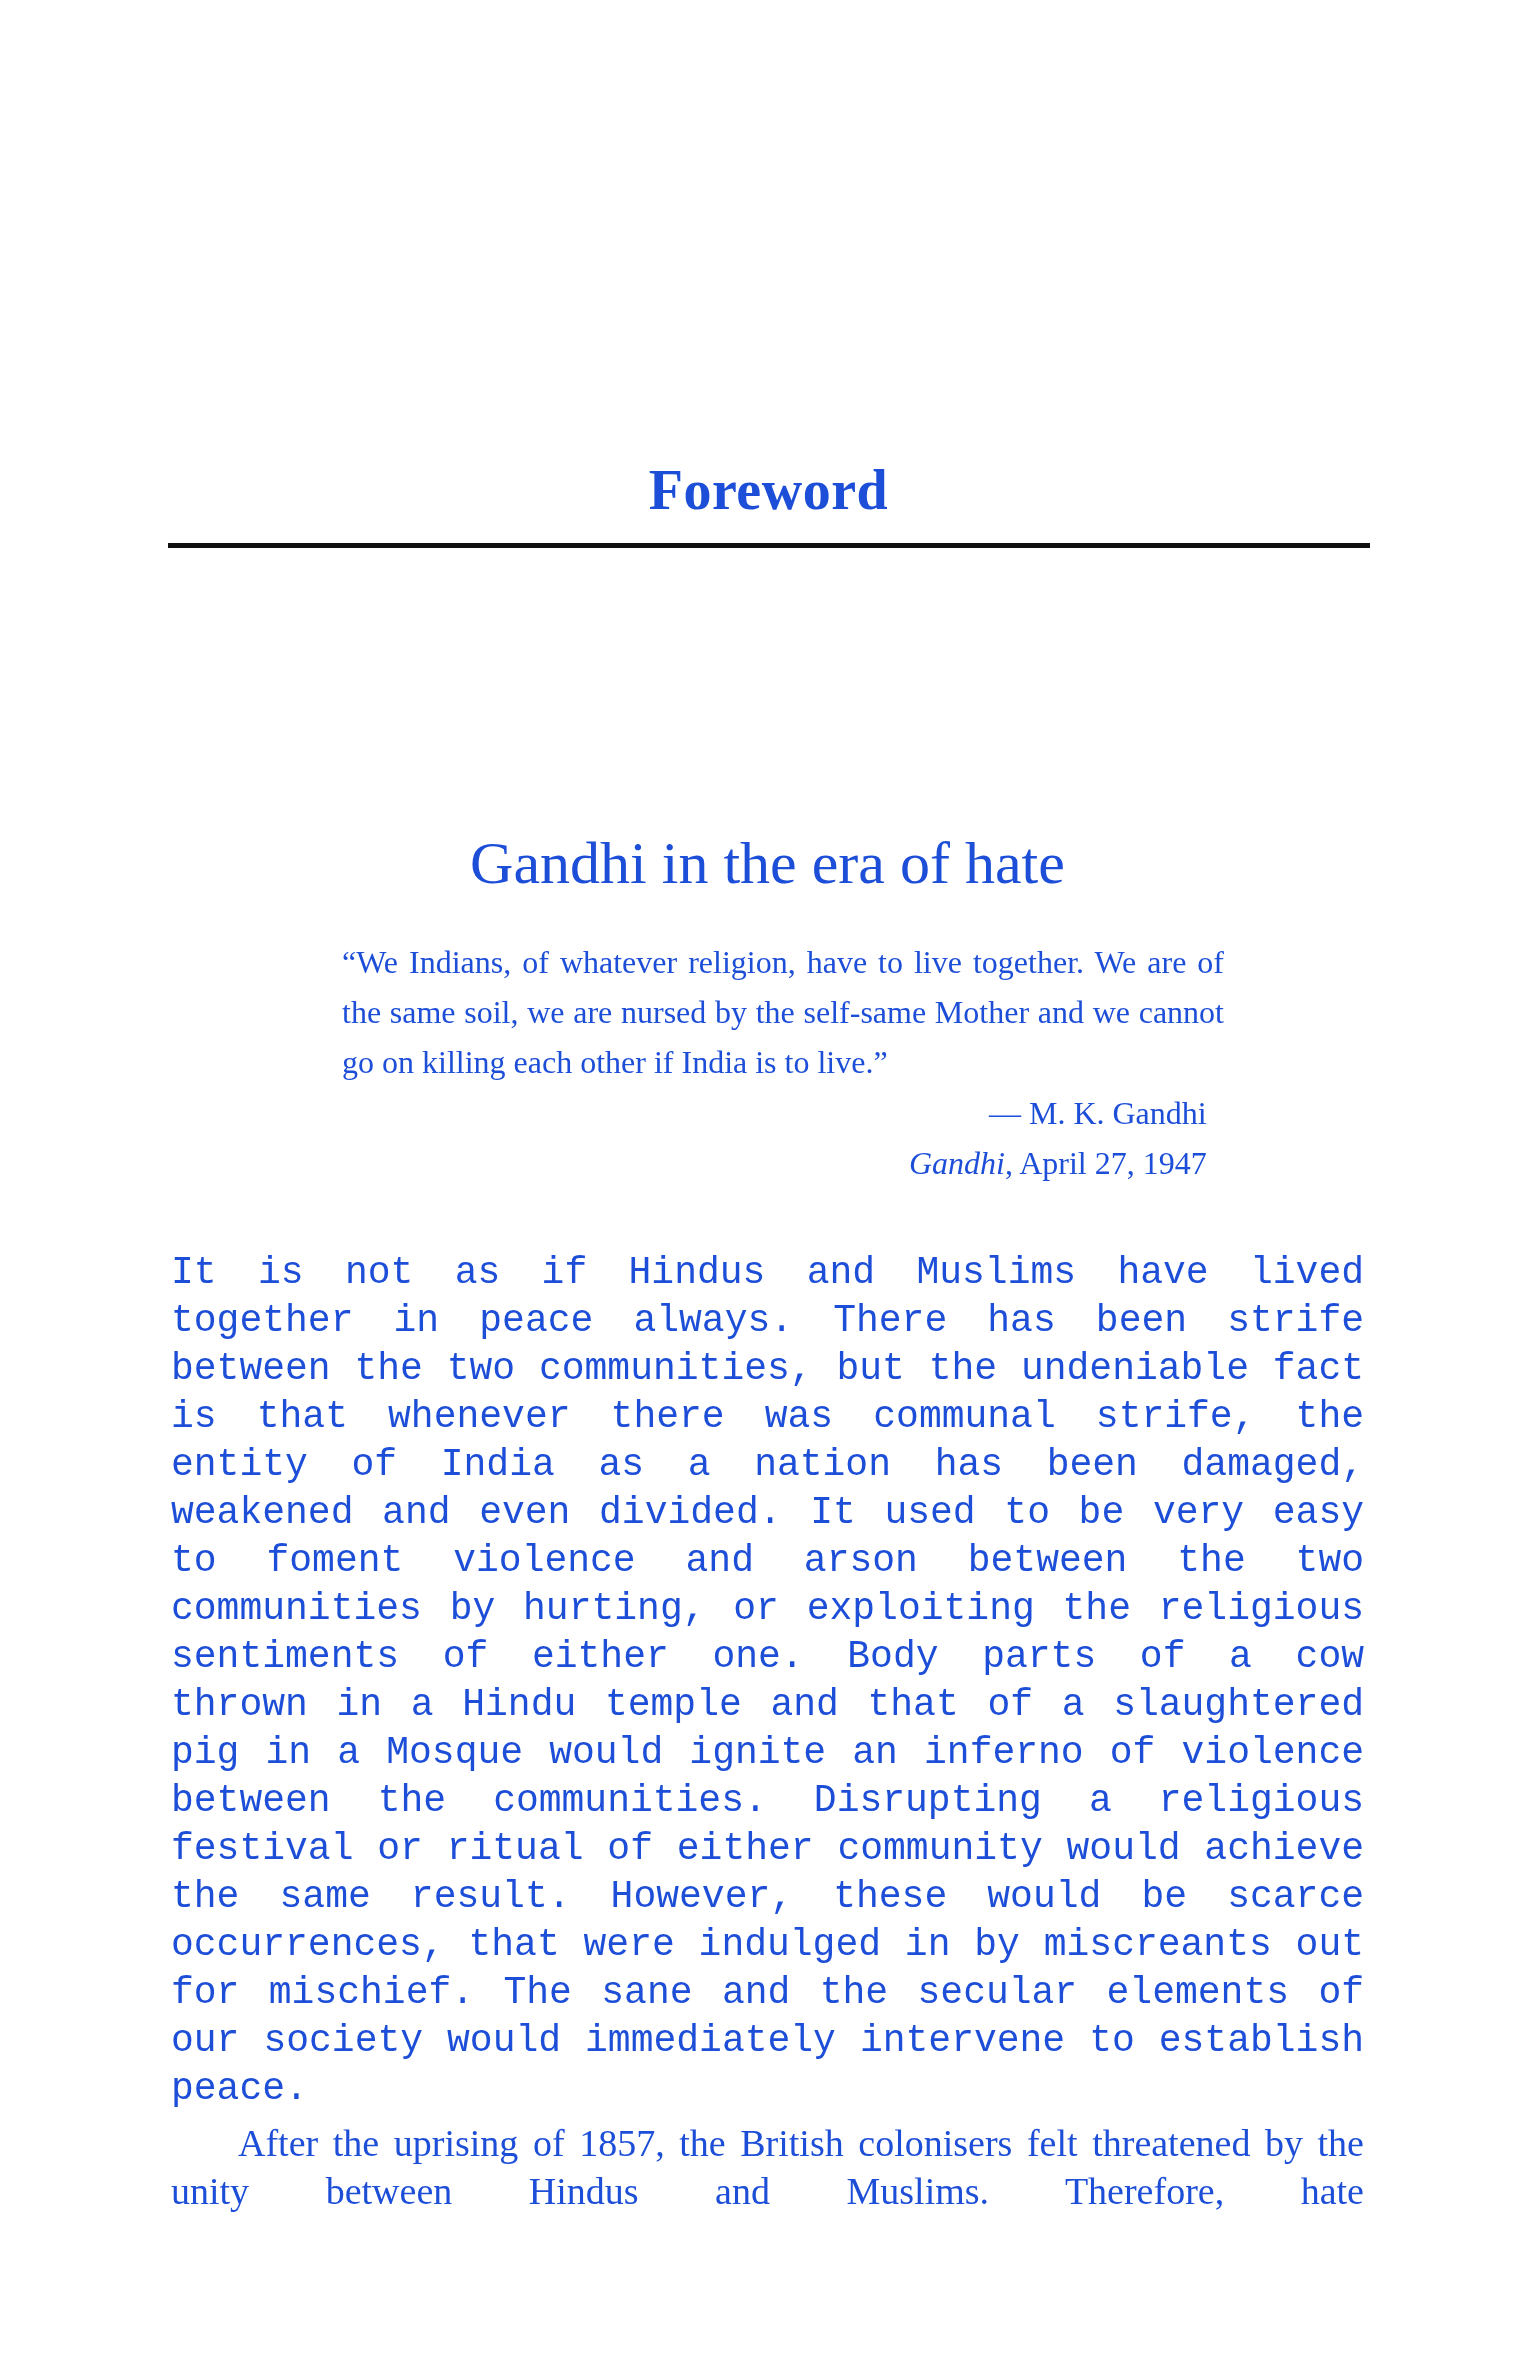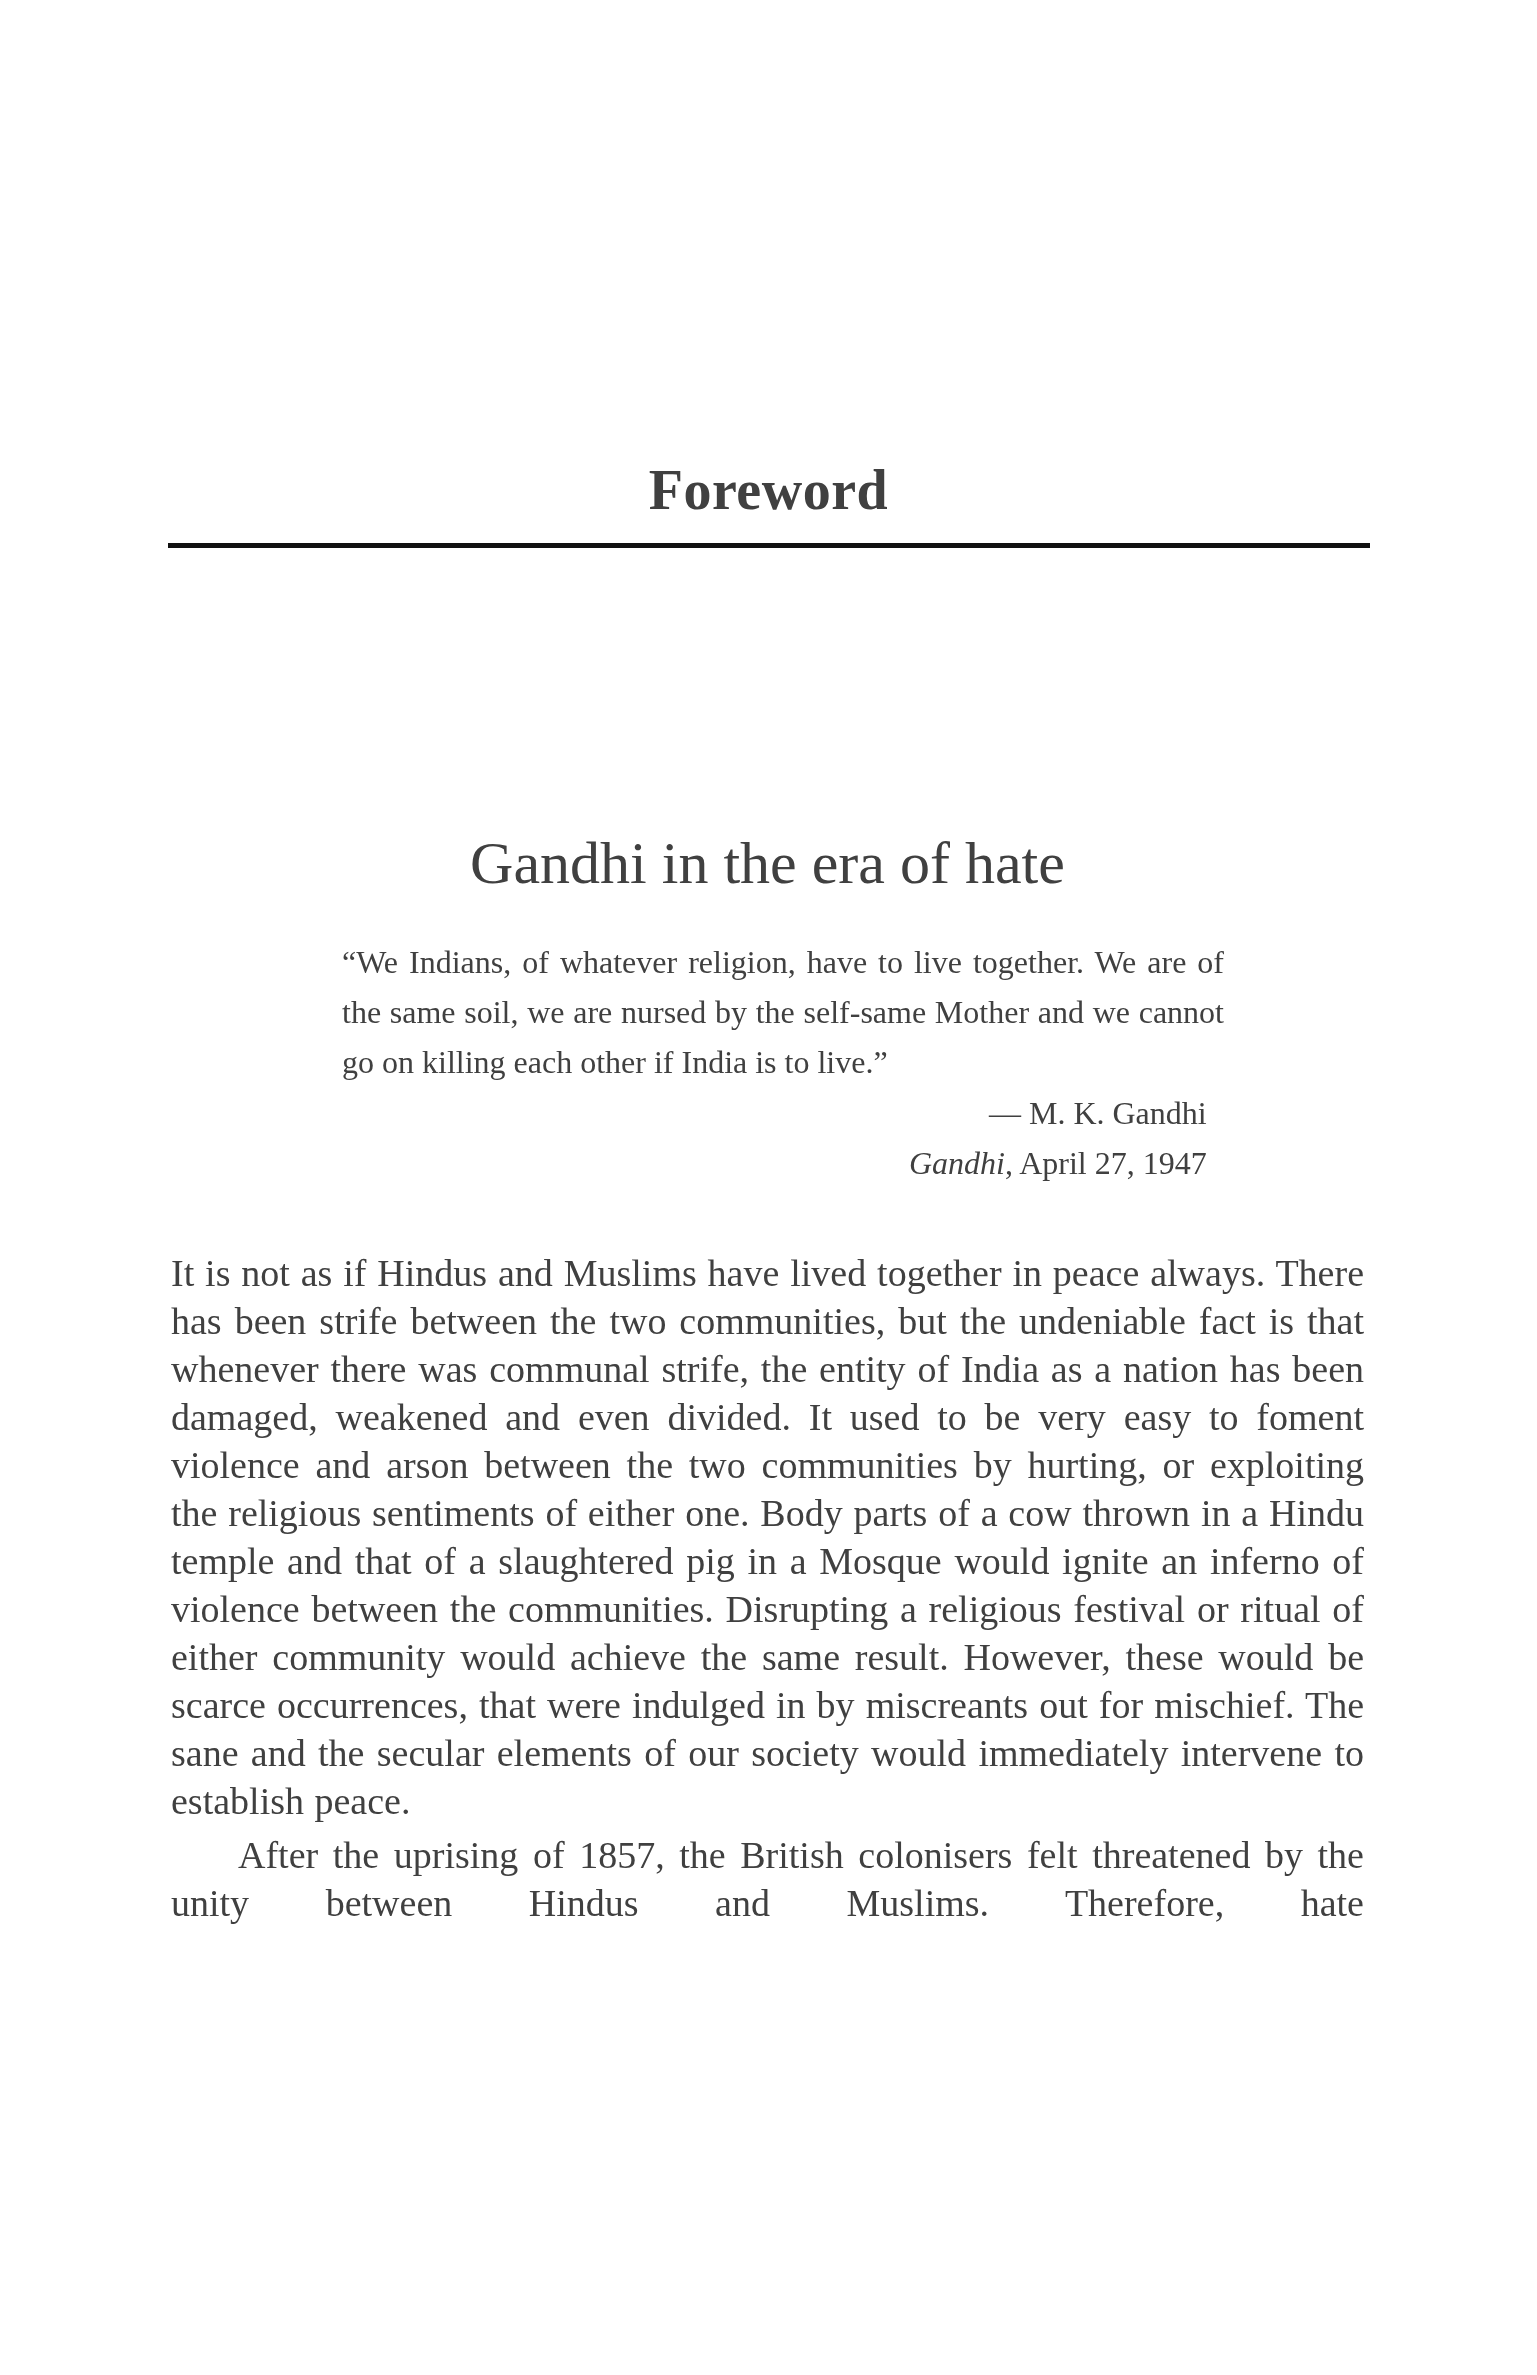--- a/index.html
+++ b/index.html
@@ -5,21 +5,21 @@
   html, body {
     margin: 0;
     padding: 0;
     background: #ffffff;
   }
   .page {
     position: relative;
     width: 1537px;
     height: 2316px;
     background: #ffffff;
-    color: #404040;
+    color: #1d4ed8;
     font-family: "Liberation Serif", "DejaVu Serif", serif;
     overflow: hidden;
   }
   .page-header {
     padding-top: 459px;
   }
   .section-heading {
     margin: 0;
     font-size: 56px;
     line-height: 1.12;
@@ -68,20 +68,21 @@
   }
   .body-para {
     margin: 0;
     font-size: 38px;
     line-height: 48px;
     text-align: justify;
     word-spacing: 1px;
   }
   .body-para.first {
     margin-top: 61px;
+    font-family: Liberation Mono, monospace;
   }
   .body-para.indent {
     margin-top: 5.8px;
     text-indent: 67px;
   }
   
   .body-para.cont {
     text-align-last: justify;
   }
 </style>

